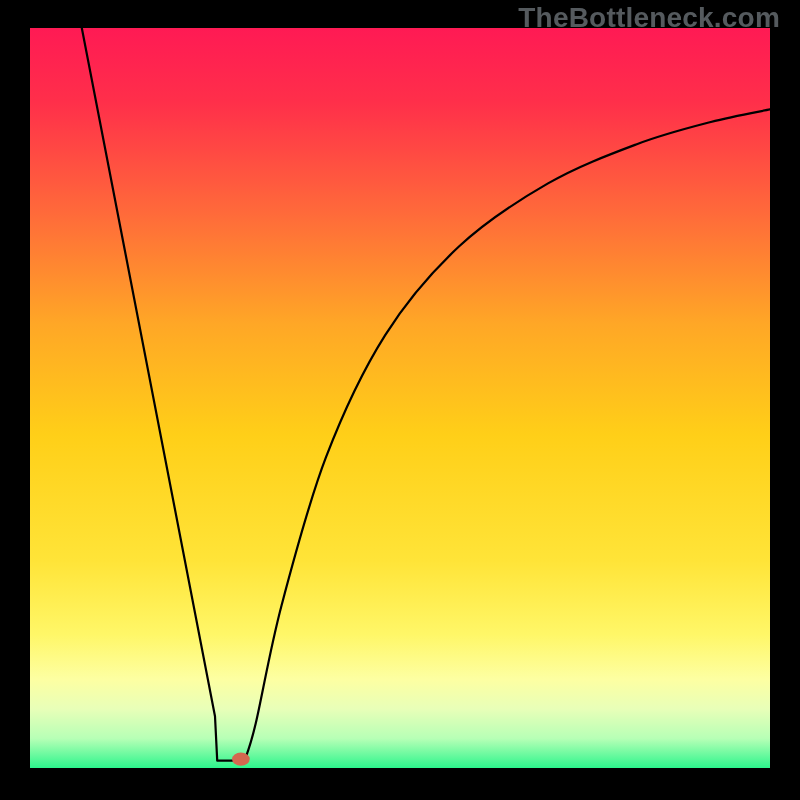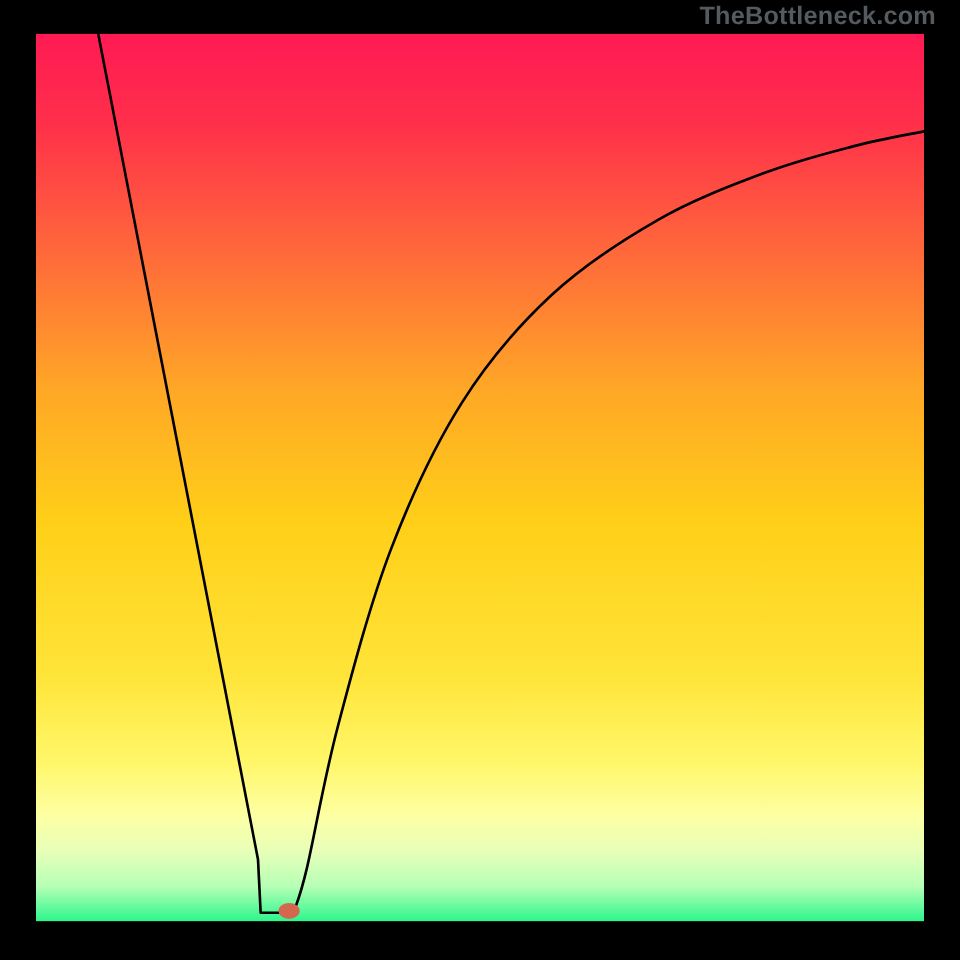--- a/index.html
+++ b/index.html
@@ -15,21 +15,21 @@
     width: 800px;
     height: 800px;
     position: relative;
     background: #000;
   }
   .watermark {
     position: absolute;
     top: 2px;
     right: 20px;
     color: #555a5e;
-    font-size: 21px;
+    font-size: 28px;
     font-weight: 600;
     letter-spacing: 0.2px;
     z-index: 10;
   }
   .plot {
     position: absolute;
     left: 30px;
     top: 28px;
     width: 740px;
     height: 740px;

